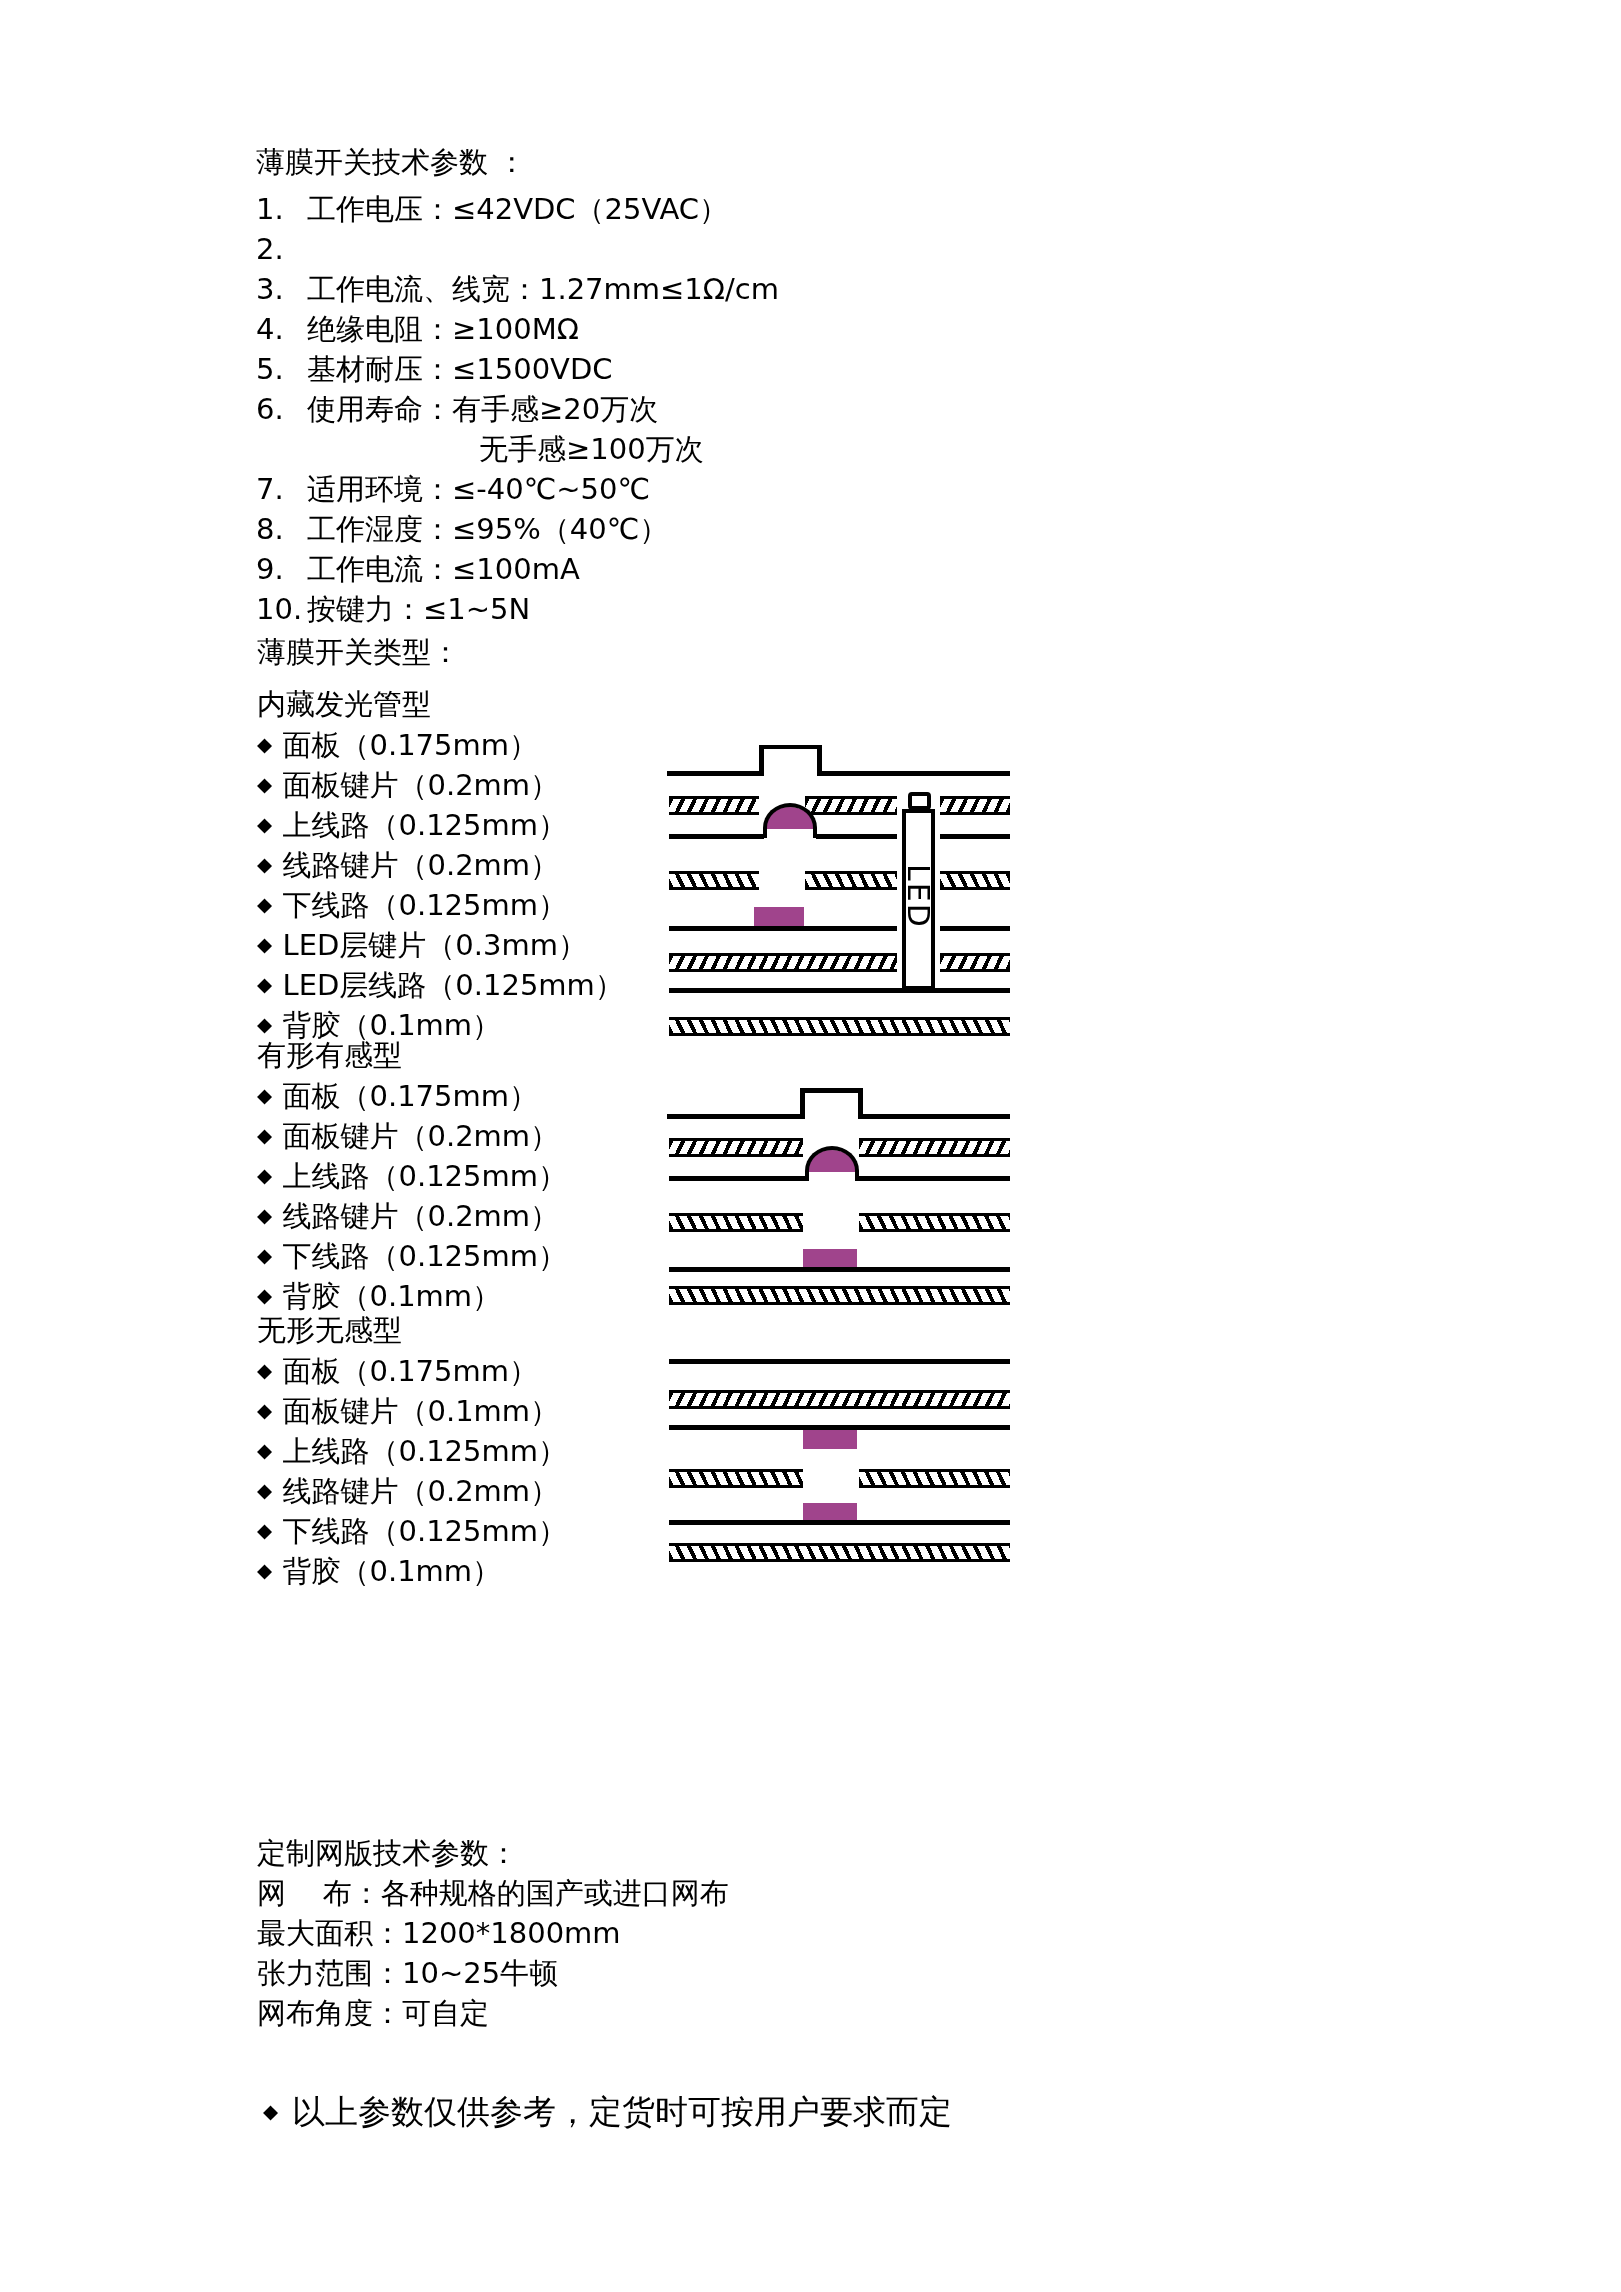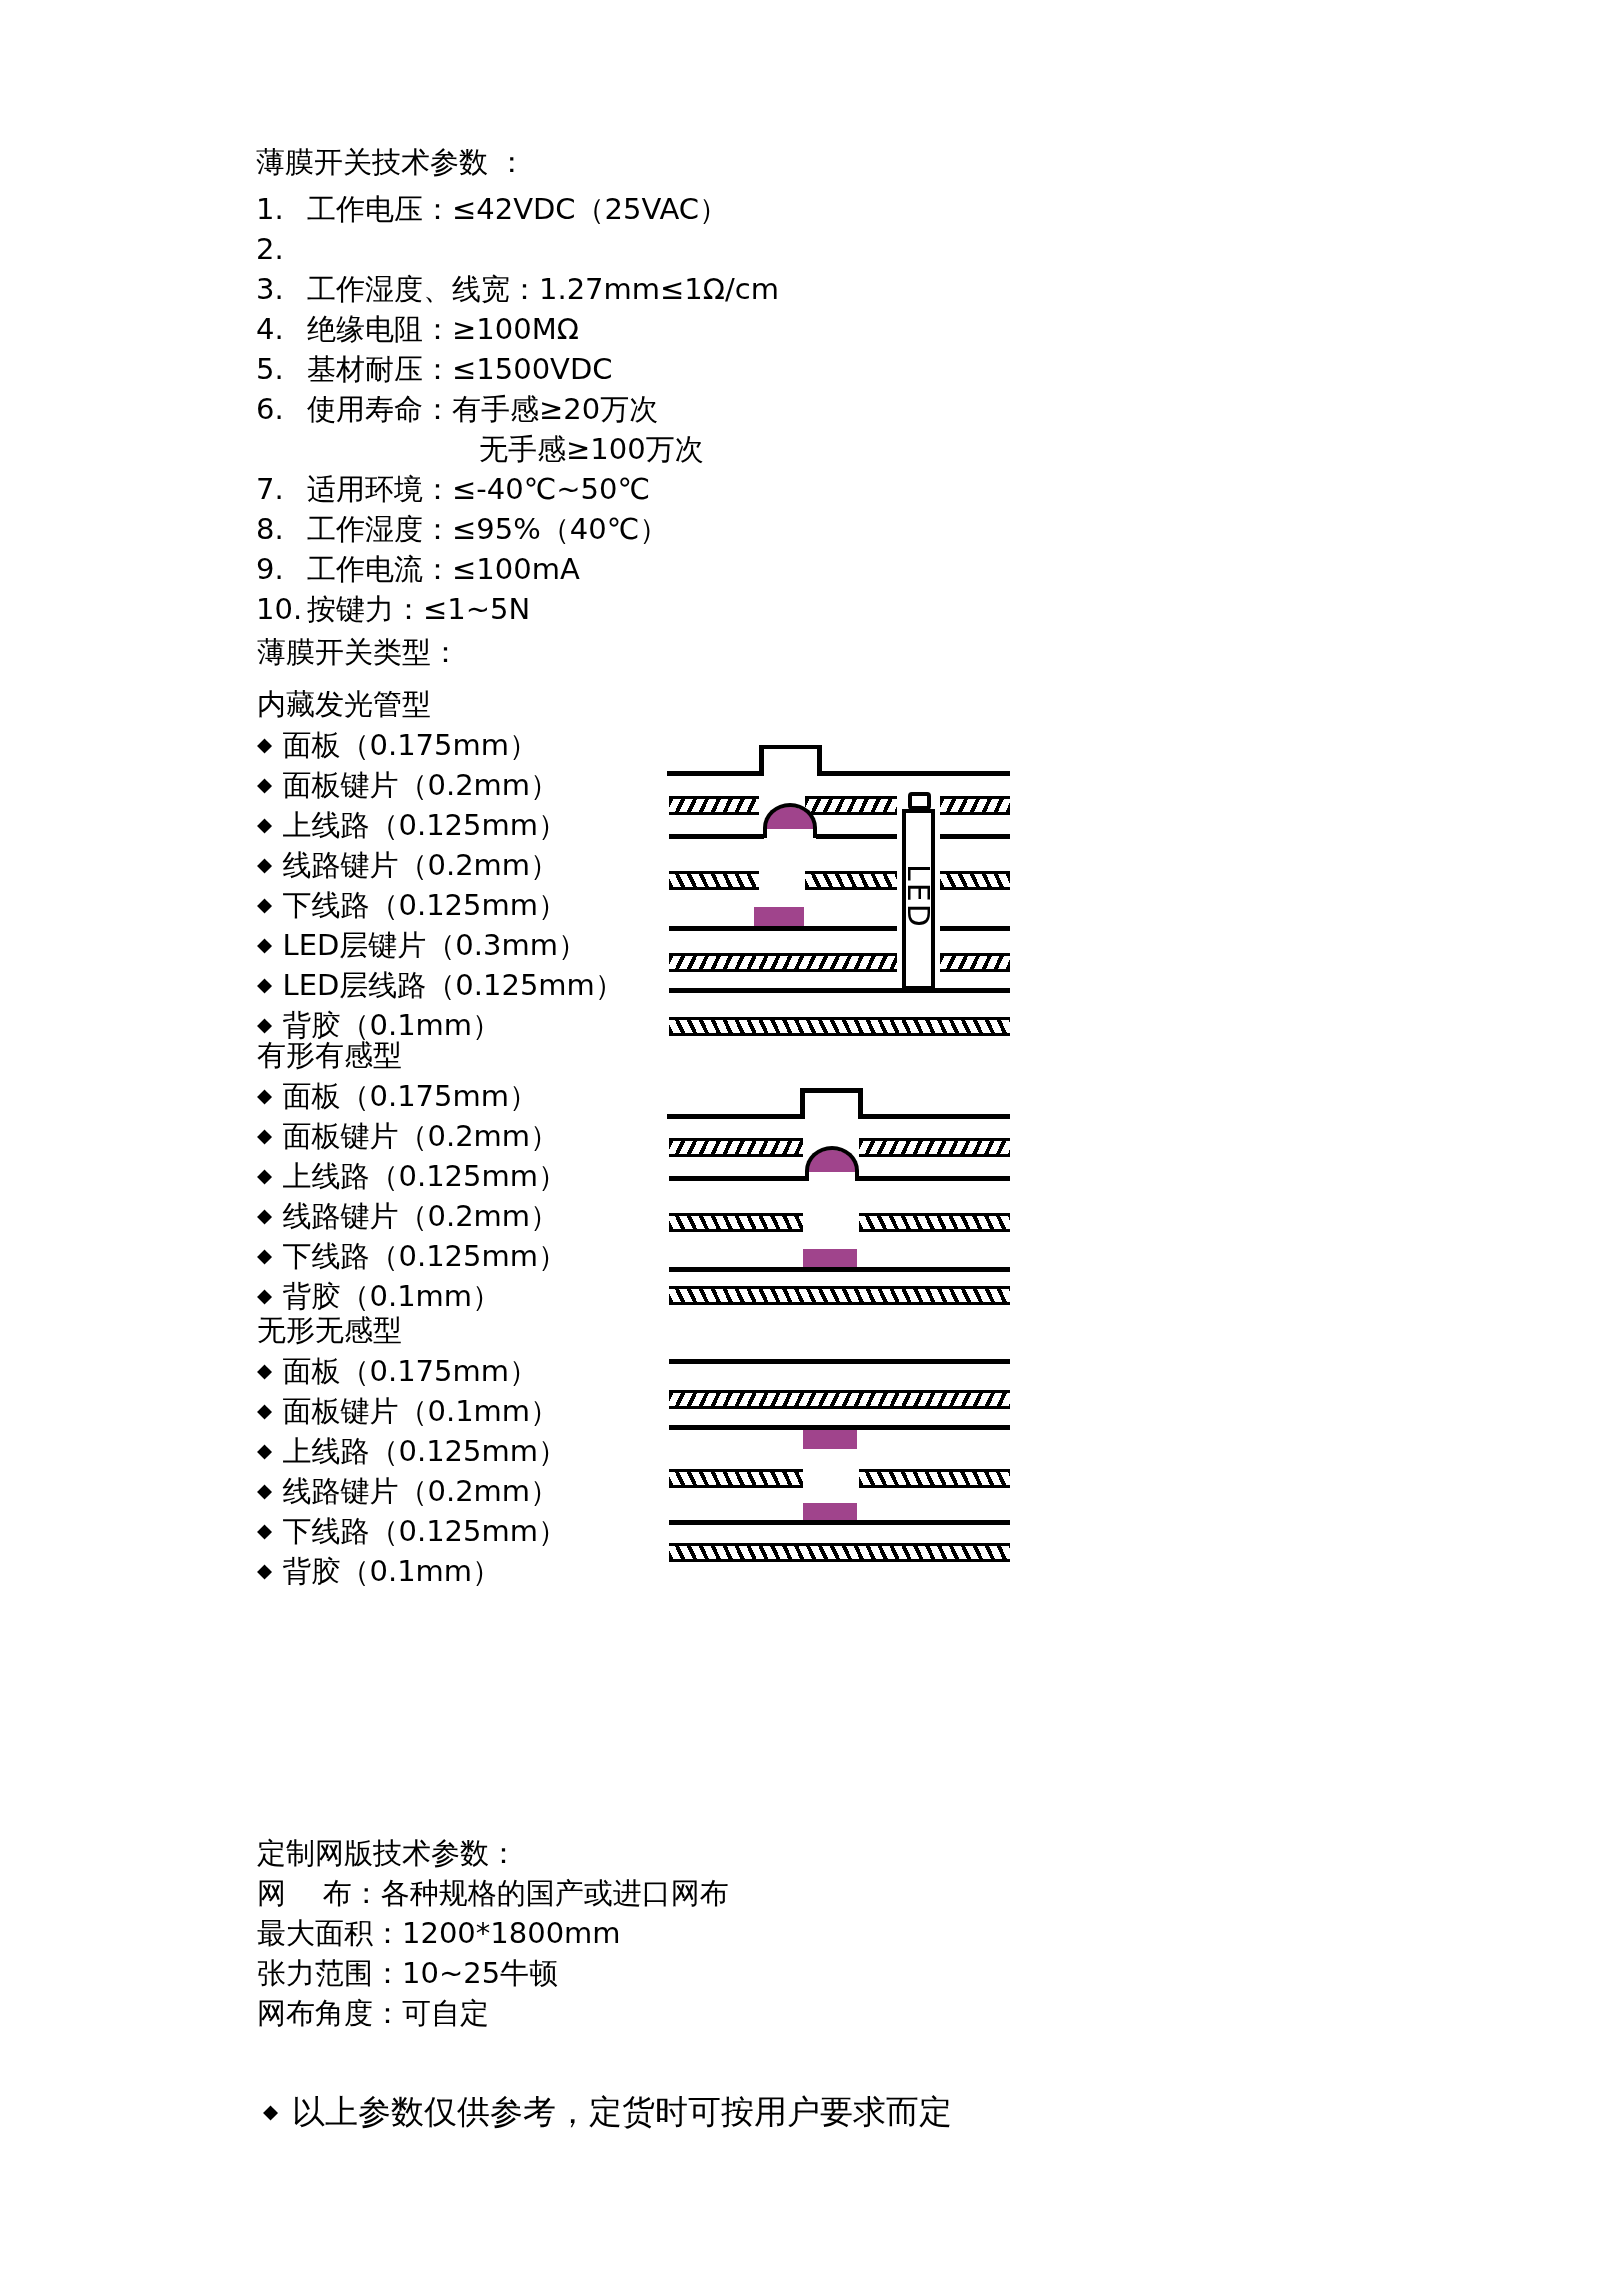--- a/index.html
+++ b/index.html
@@ -85,21 +85,21 @@
 </head>
 <body>
 
 <div class="page">
 
   <section id="specs">
     <div class="sec-title head">薄膜开关技术参数 ：</div>
     <div id="specs-list">
         <div class="spec-row"><span class="spec-num">1.</span><span class="spec-body">工作电压：≤42VDC（25VAC）</span></div>
         <div class="spec-row"><span class="spec-num">2.</span></div>
-        <div class="spec-row"><span class="spec-num">3.</span><span class="spec-body">工作湿度、线宽：1.27mm≤1Ω/cm</span></div>
+        <div class="spec-row"><span class="spec-num">3.</span><span class="spec-body">工作电流、线宽：1.27mm≤1Ω/cm</span></div>
         <div class="spec-row"><span class="spec-num">4.</span><span class="spec-body">绝缘电阻：≥100MΩ</span></div>
         <div class="spec-row"><span class="spec-num">5.</span><span class="spec-body">基材耐压：≤1500VDC</span></div>
         <div class="spec-row"><span class="spec-num">6.</span><span class="spec-body">使用寿命：有手感≥20万次</span></div>
         <div class="spec-sub">无手感≥100万次</div>
         <div class="spec-row"><span class="spec-num">7.</span><span class="spec-body">适用环境：≤-40℃~50℃</span></div>
         <div class="spec-row"><span class="spec-num">8.</span><span class="spec-body">工作湿度：≤95%（40℃）</span></div>
         <div class="spec-row"><span class="spec-num">9.</span><span class="spec-body">工作电流：≤100mA</span></div>
         <div class="spec-row"><span class="spec-num">10.</span><span class="spec-body">按键力：≤1~5N</span></div>
       </div>
   </section>

